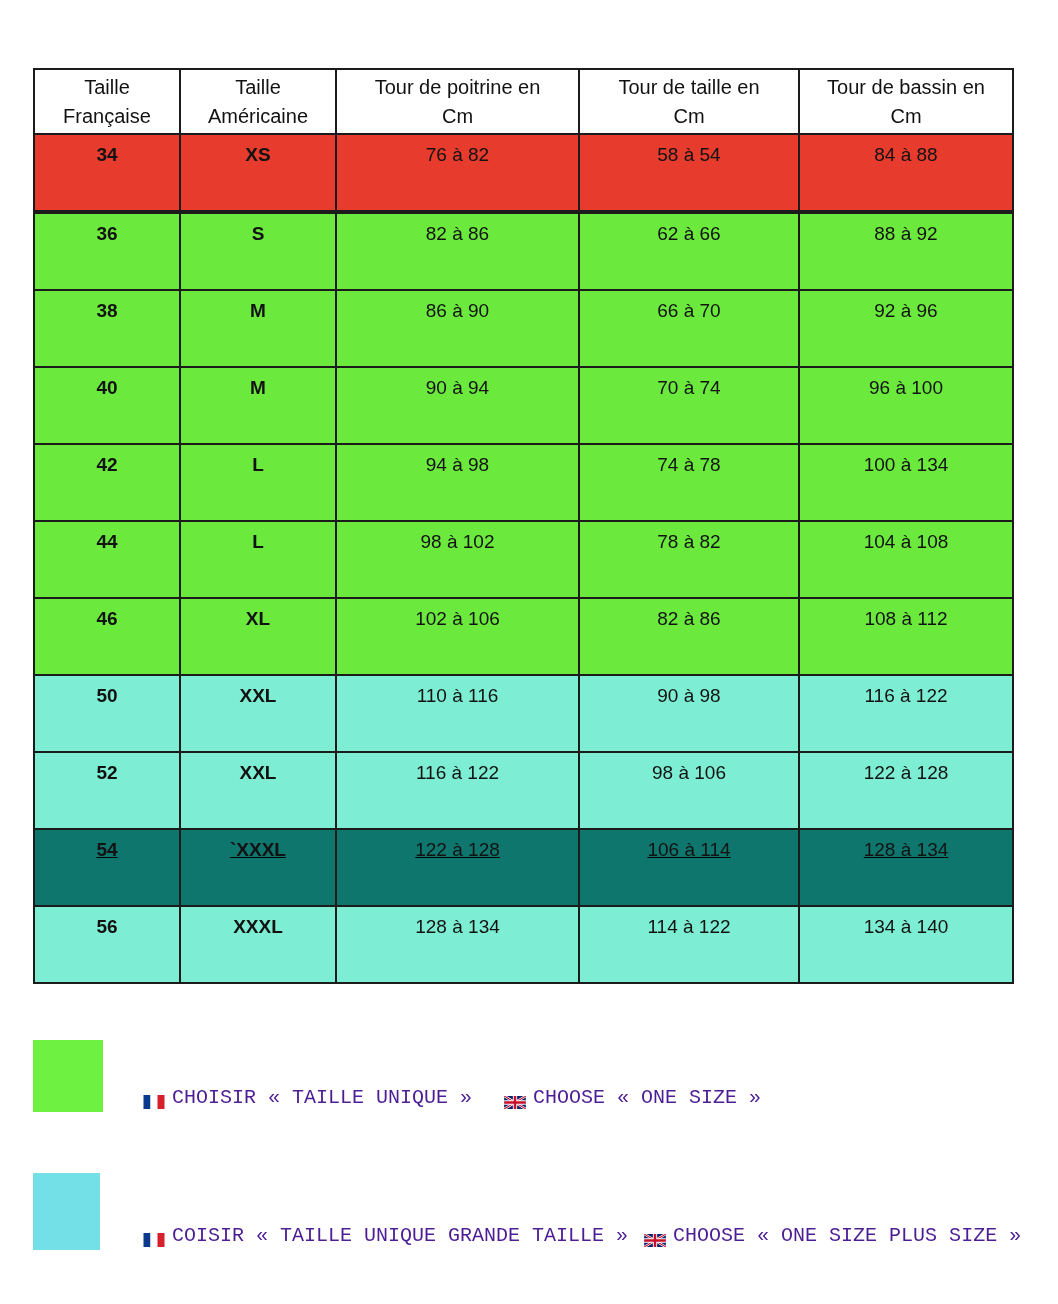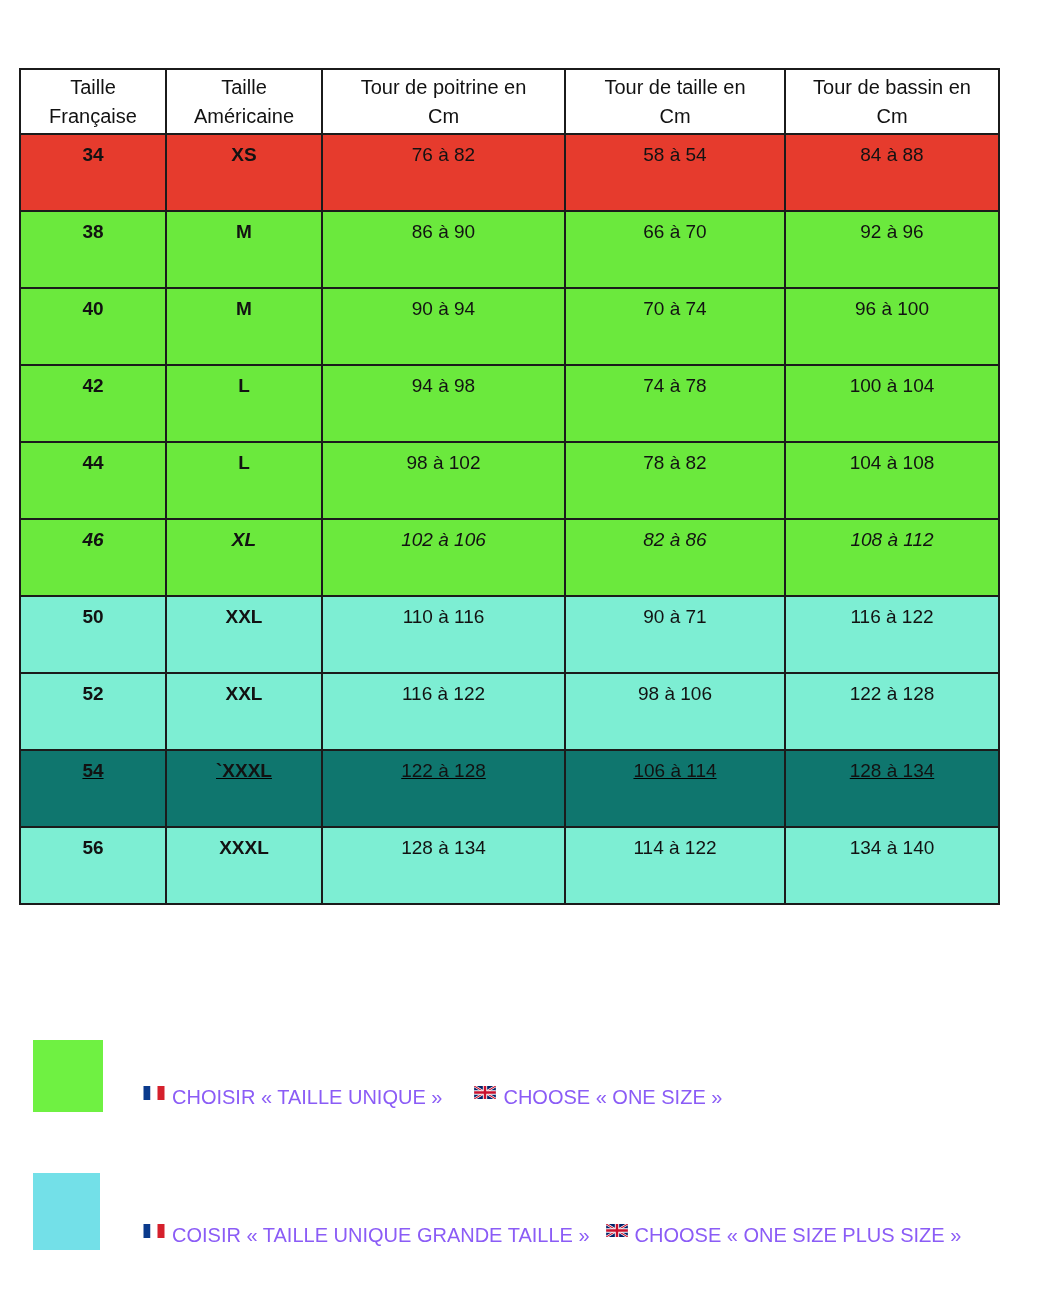--- a/index.html
+++ b/index.html
@@ -5,21 +5,21 @@
   html,body{margin:0;padding:0;}
   body{
     width:1058px;height:1304px;
     background:#ffffff;
     position:relative;
     font-family:"Liberation Sans",sans-serif;
     overflow:hidden;
   }
   
   table.size-table{
-    position:absolute;left:19px;top:68px;
+    position:absolute;left:33px;top:68px;
     width:979px;
     border-collapse:collapse;
     table-layout:fixed;
   }
   .size-table th,.size-table td{
     border:2px solid #1b1b1b;
     text-align:center;
     color:#121212;
     overflow:hidden;
   }
@@ -40,24 +40,24 @@
     margin-top:16px;
   }
   .size-table td.bold{font-weight:700;}
   .size-table tr.sep td{border-top-width:4px;}
   
   .swatch{position:absolute;left:33px;}
   #swatch-one-size{top:1040px;width:70px;height:72px;}
   #swatch-plus-size{top:1173px;width:67px;height:77px;}
   .legend-text{
     position:absolute;
-    display:flex;align-items:flex-start;
-    font-family:Liberation Sans, sans-serif;
+    display:flex;align-items:flex-end;
+    font-family:Liberation Mono, monospace;
     font-size:20px;
-    color:#8b5cf6;
+    color:#4c1d95;
     white-space:nowrap;
   }
   #legend-one-size{left:143px;top:1086px;}
   #legend-plus-size{left:143px;top:1224px;}
   .flag{display:inline-block;line-height:0;margin-right:7px;}
   .flag svg{display:block;}
   .flag.second{margin-left:32px;}
   #legend-plus-size .flag.second{margin-left:16px;}
 </style>
 </head>
@@ -83,60 +83,67 @@
       </tr>
     </thead>
     <tbody id="tbody">
         <tr style="background: rgb(230, 59, 45);">
       <td class="bold">34</td>
       <td class="bold">XS</td>
       <td>76 à 82</td>
       <td>58 à 54</td>
       <td>84 à 88</td>
     </tr>
+        <tr class="sep" style="background: rgb(107, 233, 61);">
+      <td class="bold">36</td>
+      <td class="bold">S</td>
+      <td>82 à 86</td>
+      <td>62 à 66</td>
+      <td>88 à 92</td>
+    </tr>
         <tr style="background: rgb(107, 233, 61);">
       <td class="bold">38</td>
       <td class="bold">M</td>
       <td>86 à 90</td>
       <td>66 à 70</td>
       <td>92 à 96</td>
     </tr>
         <tr style="background: rgb(107, 233, 61);">
       <td class="bold">40</td>
       <td class="bold">M</td>
       <td>90 à 94</td>
       <td>70 à 74</td>
       <td>96 à 100</td>
     </tr>
         <tr style="background: rgb(107, 233, 61);">
       <td class="bold">42</td>
       <td class="bold">L</td>
       <td>94 à 98</td>
       <td>74 à 78</td>
-      <td>100 à 104</td>
+      <td>100 à 134</td>
     </tr>
         <tr style="background: rgb(107, 233, 61);">
       <td class="bold">44</td>
       <td class="bold">L</td>
       <td>98 à 102</td>
       <td>78 à 82</td>
       <td>104 à 108</td>
     </tr>
-        <tr style="background: rgb(107, 233, 61); font-style: italic;">
+        <tr style="background: rgb(107, 233, 61);">
       <td class="bold">46</td>
       <td class="bold">XL</td>
       <td>102 à 106</td>
       <td>82 à 86</td>
       <td>108 à 112</td>
     </tr>
         <tr style="background: rgb(125, 238, 211);">
       <td class="bold">50</td>
       <td class="bold">XXL</td>
       <td>110 à 116</td>
-      <td>90 à 71</td>
+      <td>90 à 98</td>
       <td>116 à 122</td>
     </tr>
         <tr style="background: rgb(125, 238, 211);">
       <td class="bold">52</td>
       <td class="bold">XXL</td>
       <td>116 à 122</td>
       <td>98 à 106</td>
       <td>122 à 128</td>
     </tr>
         <tr style="background: #0f766e; text-decoration: underline;">

